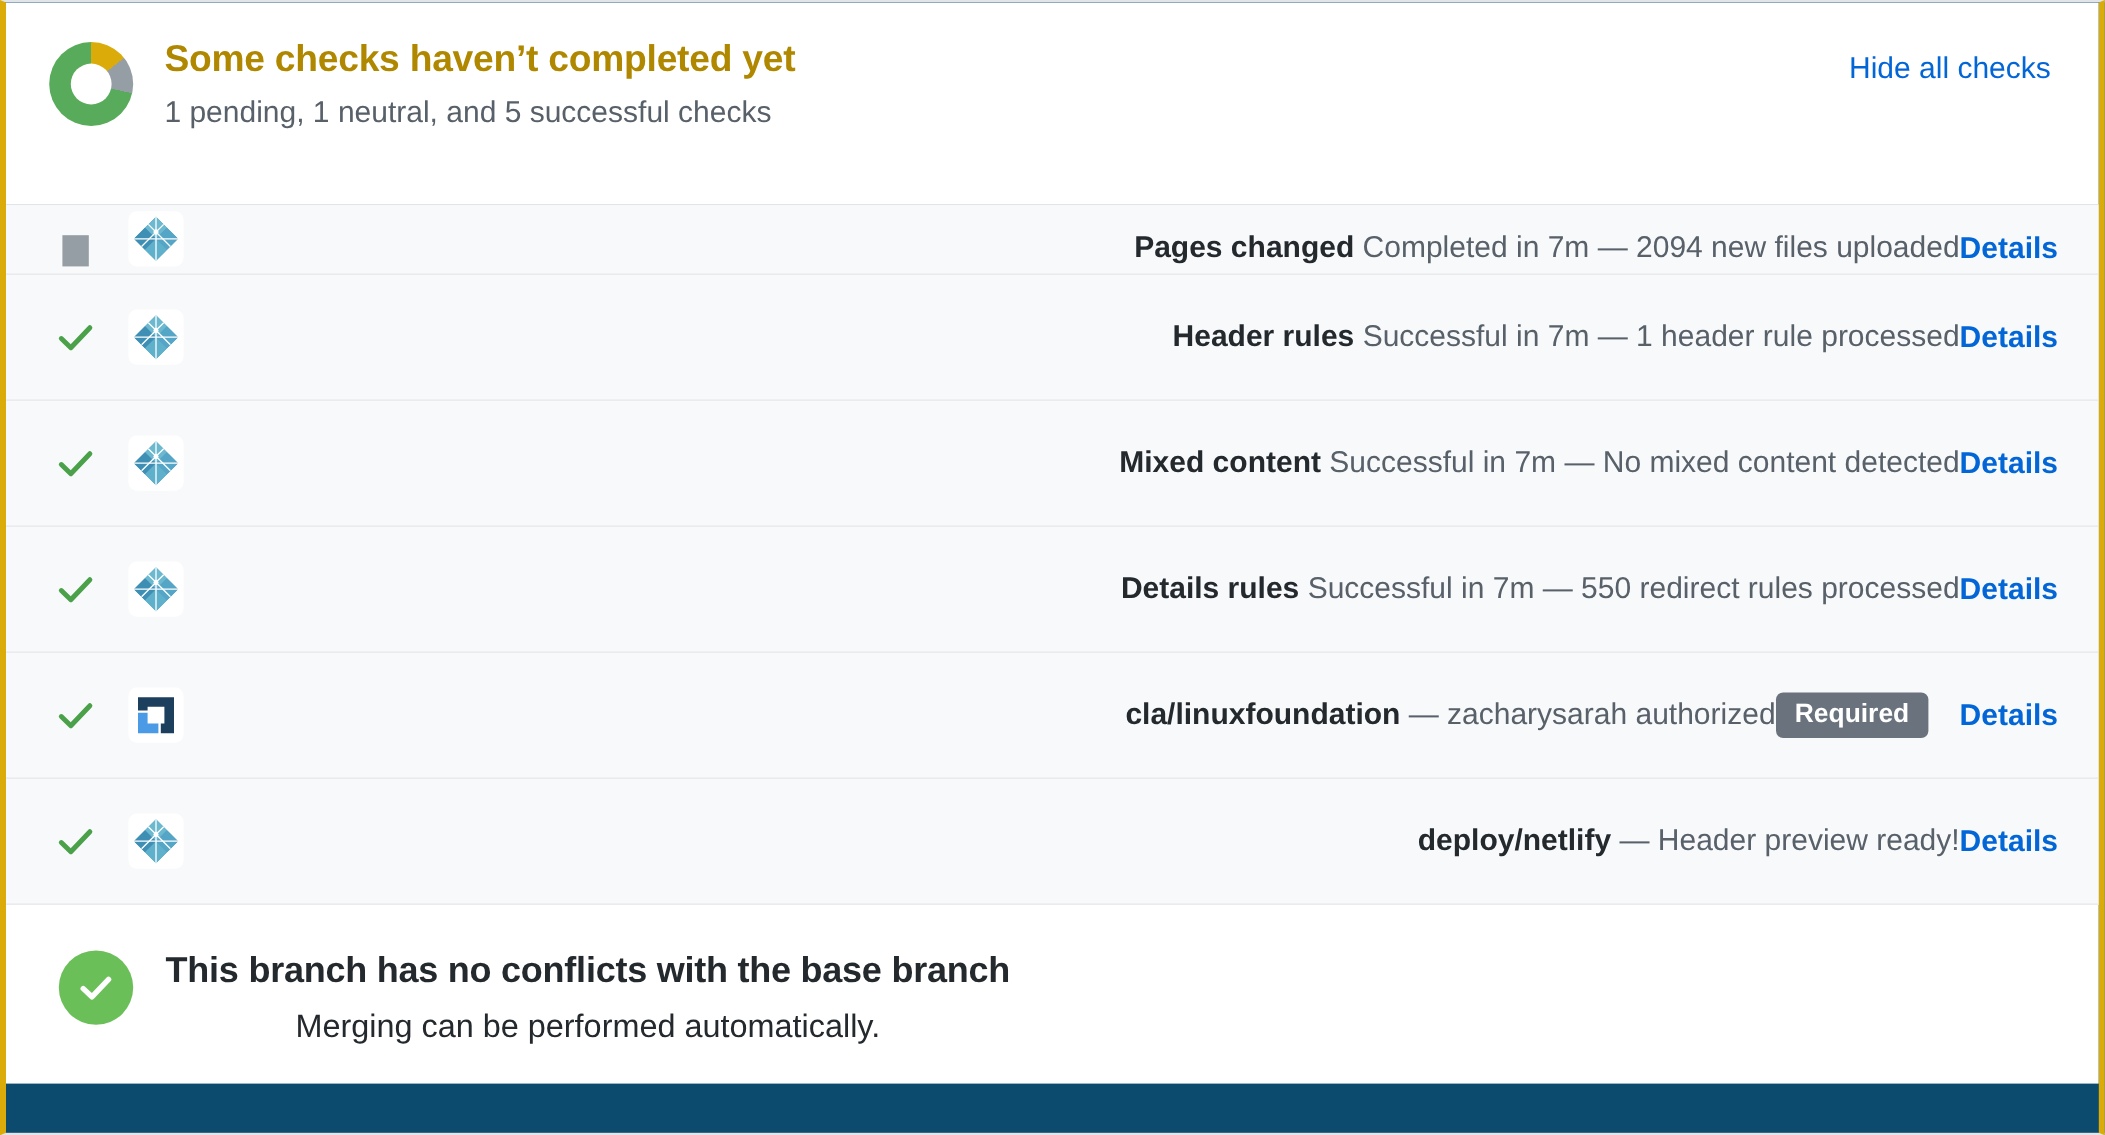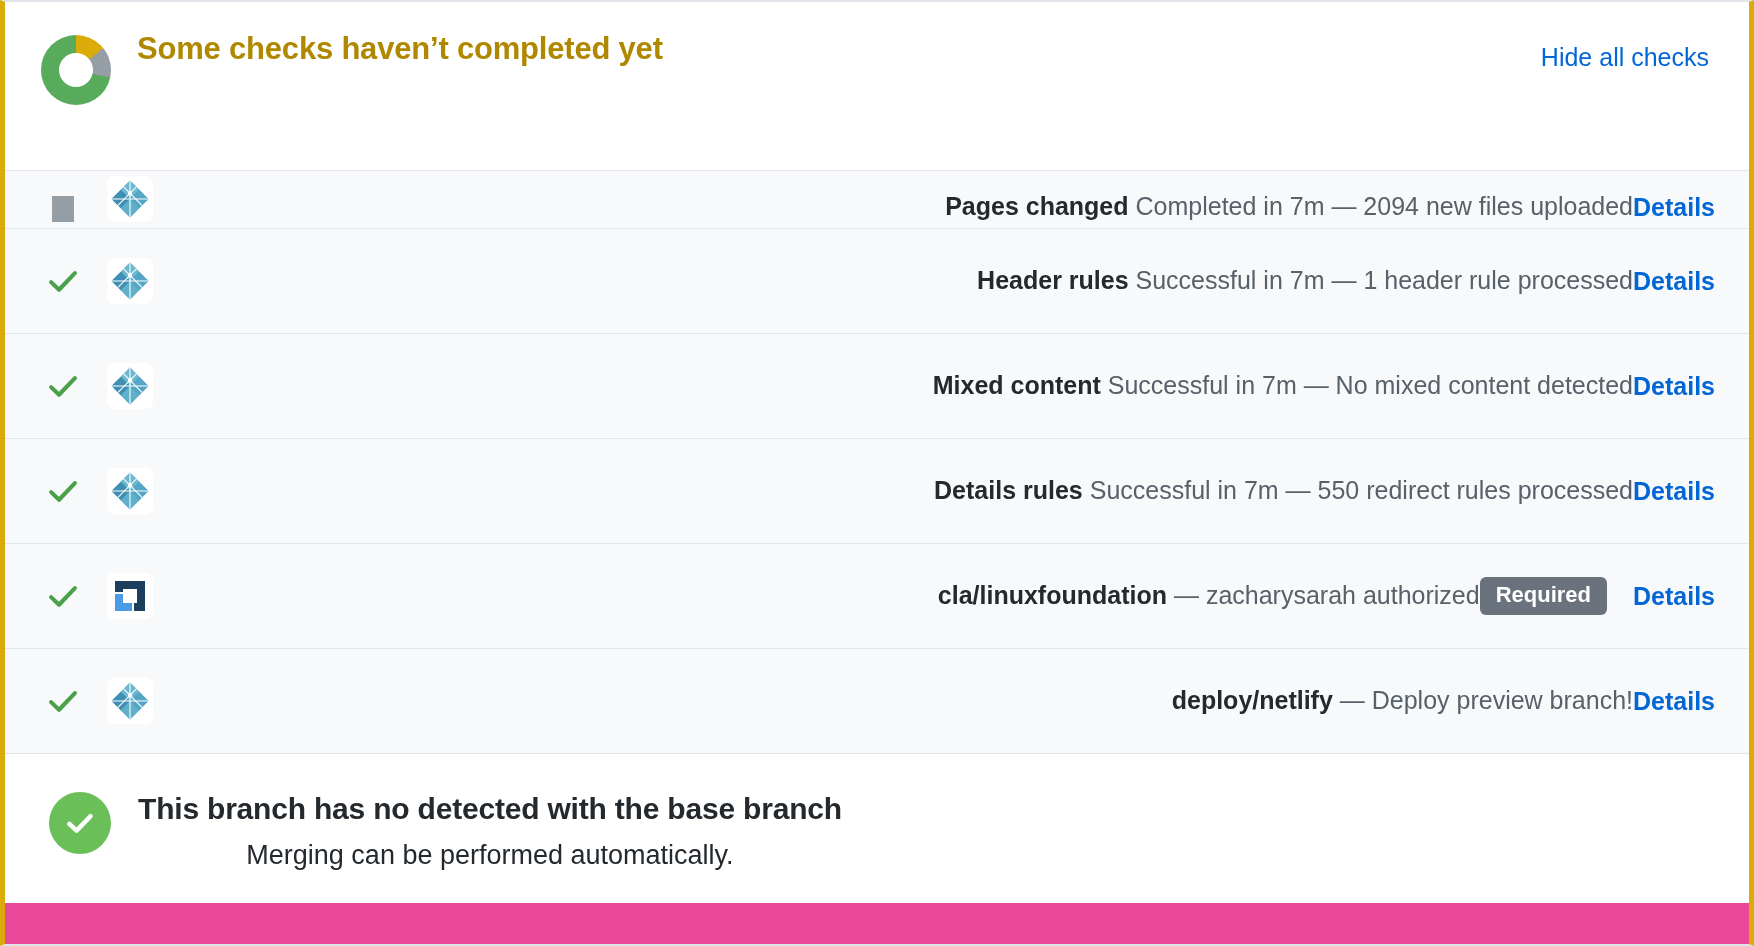--- a/index.html
+++ b/index.html
@@ -8,21 +8,21 @@
     width: 1754px; height: 946px;
     background: #ffffff;
     font-family: "Liberation Sans", sans-serif;
     -webkit-font-smoothing: antialiased;
   }
 
   .merge-box {
     position: relative;
     width: 1754px;
     height: 946px;
-    background: #ec4899;
+    background: #0c4a6e;
     border-top: 2px solid #e1e4e8;
     border-bottom: 2px solid #e1e4e8;
     border-left: 5px solid #dbab09;
     border-right: 5px solid #dbab09;
     overflow: hidden;
   }
 
   
   .checks-header {
     display: flex;
@@ -210,20 +210,21 @@
 
 <div class="merge-box">
 
   <div class="checks-header">
     <div class="donut">
       <div class="donut-ring"></div>
       <div class="donut-hole"></div>
     </div>
     <div class="header-text">
       <div class="header-title">Some checks haven’t completed yet</div>
+      <div class="header-sub">1 pending, 1 neutral, and 5 successful checks</div>
     </div>
     <div class="hide-all-link">Hide all checks</div>
   </div>
 
   <div class="checks-list" id="checks-list">
       <div class="check-row first-partial">
         <div class="status-icon">
           <span class="neutral-square"></span>
         </div>
         <div class="avatar">
@@ -402,30 +403,30 @@
                   <path d="M-13,-4 L13,-4"></path>
                   <path d="M-4,-13 L-4,13"></path>
                   <path d="M-13,-13 L13,13"></path>
                   <path d="M13,-13 L-13,13"></path>
                 </g>
                 <circle cx="-4" cy="-4" r="2.1" fill="#ffffff"></circle>
               </g>
             </g>
           </svg>
         </div>
-        <div class="check-text"><span class="check-name">deploy/netlify</span> <span class="check-desc">— Deploy preview branch!</span></div>
+        <div class="check-text"><span class="check-name">deploy/netlify</span> <span class="check-desc">— Header preview ready!</span></div>
         <a class="details-link">Details</a>
       </div>
     </div>
 
   <div class="merge-status">
     <div class="merge-icon">
       <svg width="34" height="34" viewBox="0 0 24 24" aria-hidden="true">
         <path d="M4.5 12.6 L9.6 17.4 L19.4 7.2" fill="none" stroke="#ffffff" stroke-width="3.2" stroke-linecap="round" stroke-linejoin="round"></path>
       </svg>
     </div>
     <div class="merge-text">
-      <div class="merge-title">This branch has no detected with the base branch</div>
+      <div class="merge-title">This branch has no conflicts with the base branch</div>
       <div class="merge-sub">Merging can be performed automatically.</div>
     </div>
   </div>
 
 </div>
 
 </body></html>

